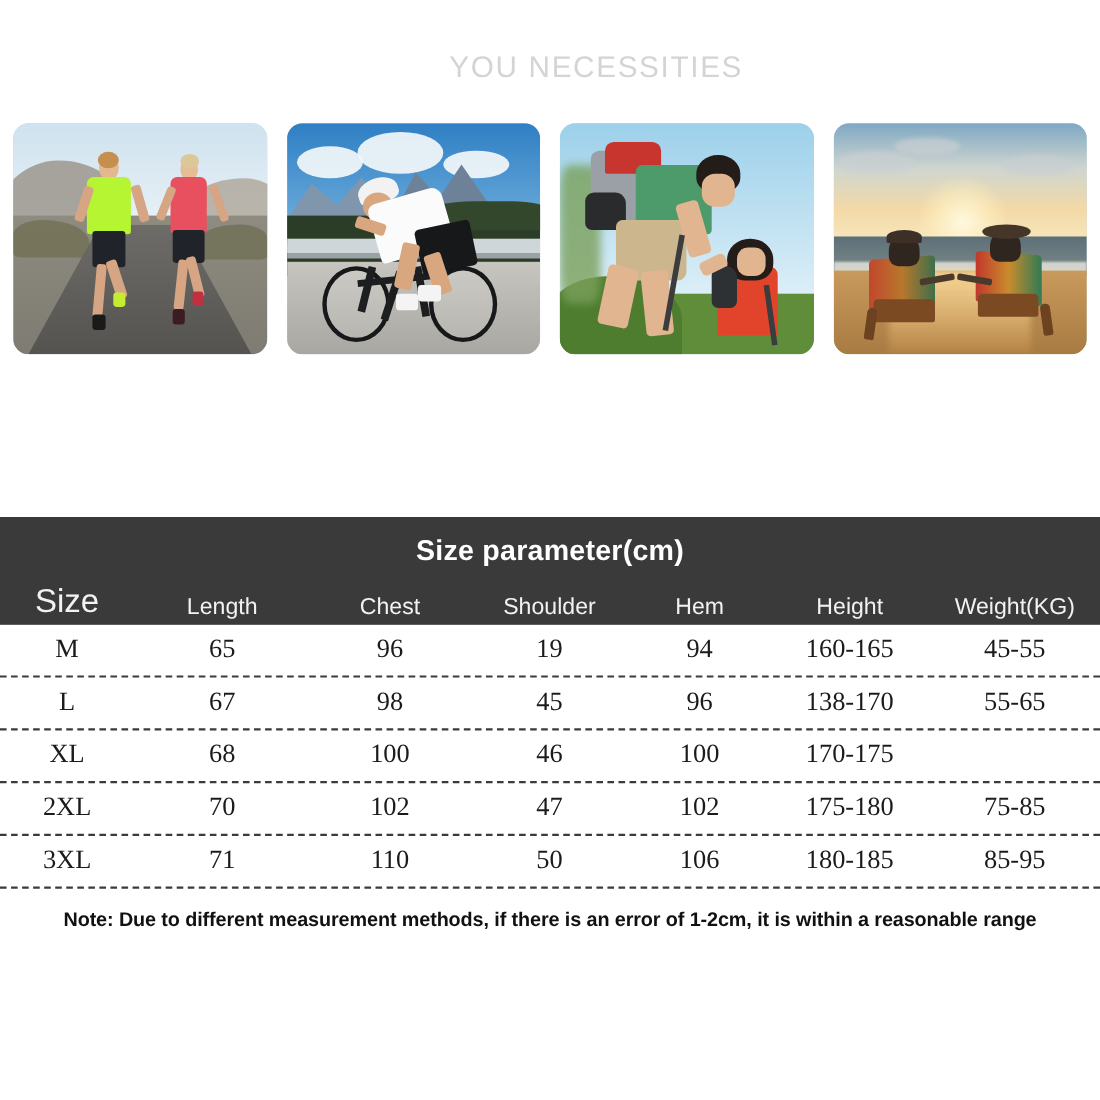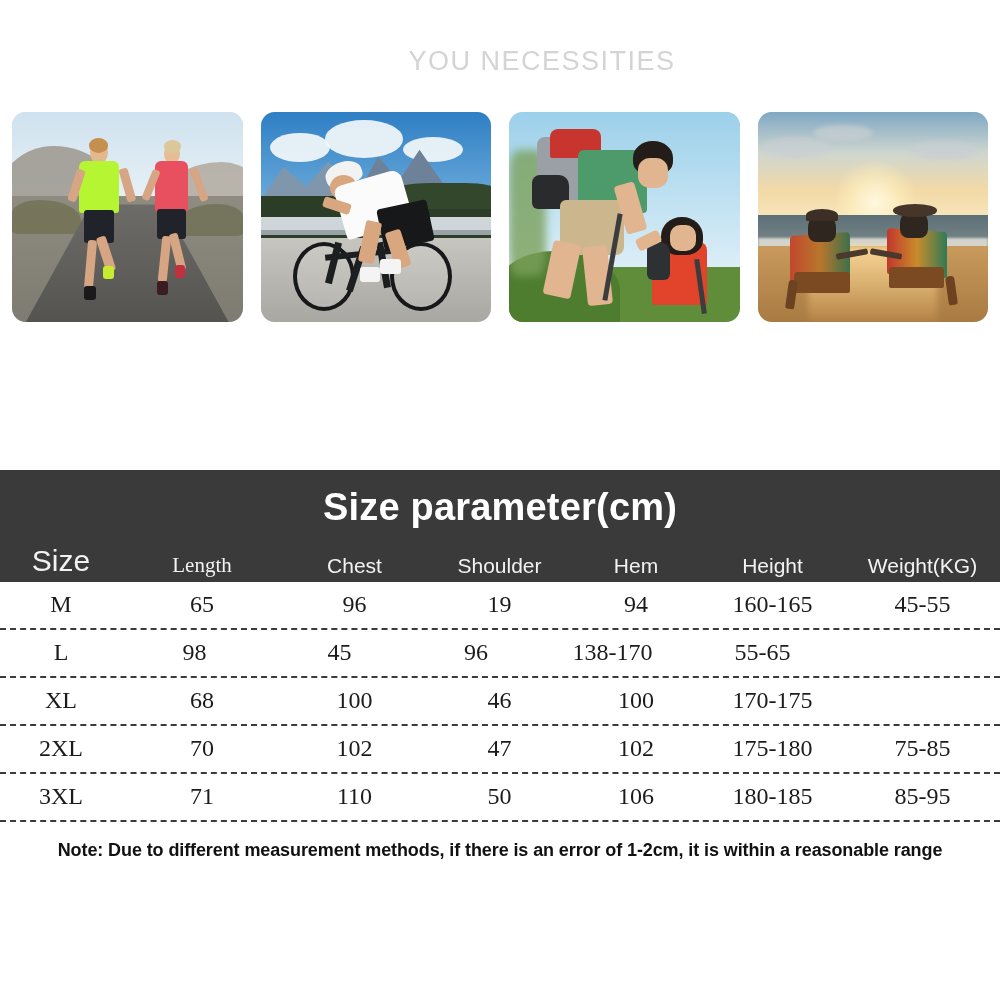--- a/index.html
+++ b/index.html
@@ -123,21 +123,21 @@
   .size-table {
     position:absolute; left:0; top:470px;
     width:1000px; height:455px;
     background:#fff;
   }
   .table-head {
     background:#3a3a3a; color:#fff;
     padding-top:16px;
   }
   .table-title {
-    text-align:center; font-size:38px; font-weight:700;
+    text-align:center; font-size:26px; font-weight:700;
     letter-spacing:.2px; line-height:1.15;
     padding-bottom:6px;
   }
   .head-row {
     display:flex; align-items:flex-end;
     height:46px; padding-bottom:4px;
   }
   .head-cell {
     text-align:center; font-size:21px; color:#f2f2f2; font-weight:400;
   }
@@ -148,21 +148,21 @@
     border-bottom:2px dashed #3b3b3b;
   }
   .data-row:last-of-type { border-bottom:2px dashed #3b3b3b; }
   .data-cell {
     text-align:center; font-size:24px; color:#1b1b1b;
     font-family:"Liberation Serif", serif;
   }
 
   
   .col-size     { width:122px; }
-  .col-length   { width:160px;font-family:Liberation Serif, serif; }
+  .col-length   { width:160px; }
   .col-chest    { width:145px; }
   .col-shoulder { width:145px; }
   .col-hem      { width:128px; }
   .col-height   { width:145px; }
   .col-weight   { width:155px; }
 
   .table-note {
     text-align:center; font-size:18px; font-weight:700;
     color:#111; padding-top:18px; letter-spacing:-.1px;
   }
@@ -326,20 +326,21 @@
       <div class="data-cell col-length">65</div>
       <div class="data-cell col-chest">96</div>
       <div class="data-cell col-shoulder">19</div>
       <div class="data-cell col-hem">94</div>
       <div class="data-cell col-height">160-165</div>
       <div class="data-cell col-weight">45-55</div>
     </div>
 
     <div class="data-row">
       <div class="data-cell col-size">L</div>
+      <div class="data-cell col-length">67</div>
       <div class="data-cell col-chest">98</div>
       <div class="data-cell col-shoulder">45</div>
       <div class="data-cell col-hem">96</div>
       <div class="data-cell col-height">138-170</div>
       <div class="data-cell col-weight">55-65</div>
     </div>
 
     <div class="data-row">
       <div class="data-cell col-size">XL</div>
       <div class="data-cell col-length">68</div>

